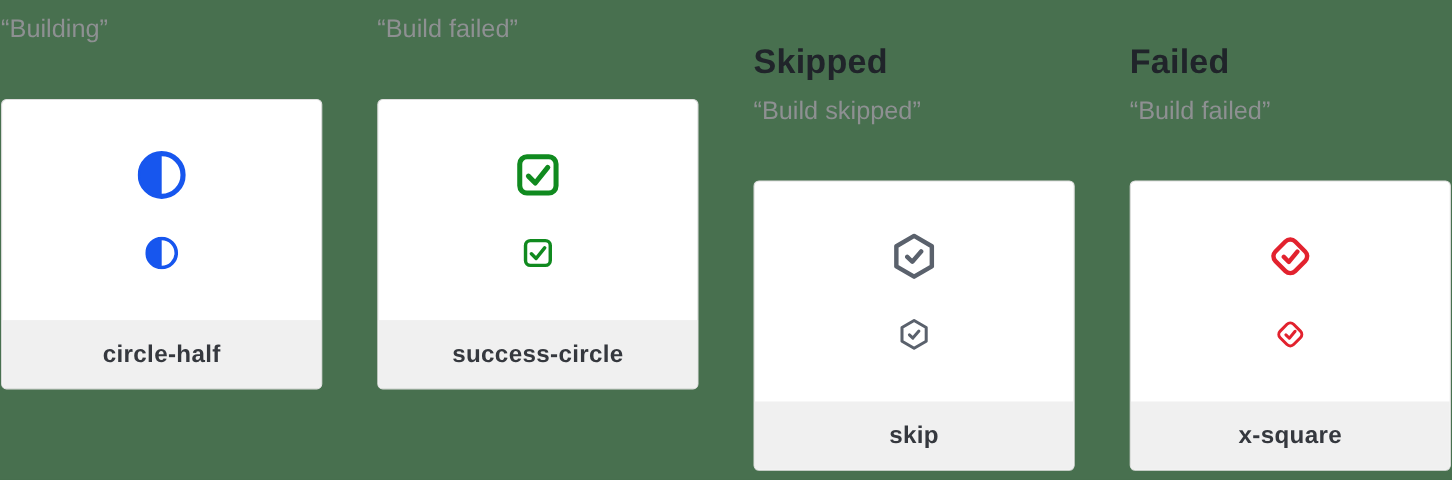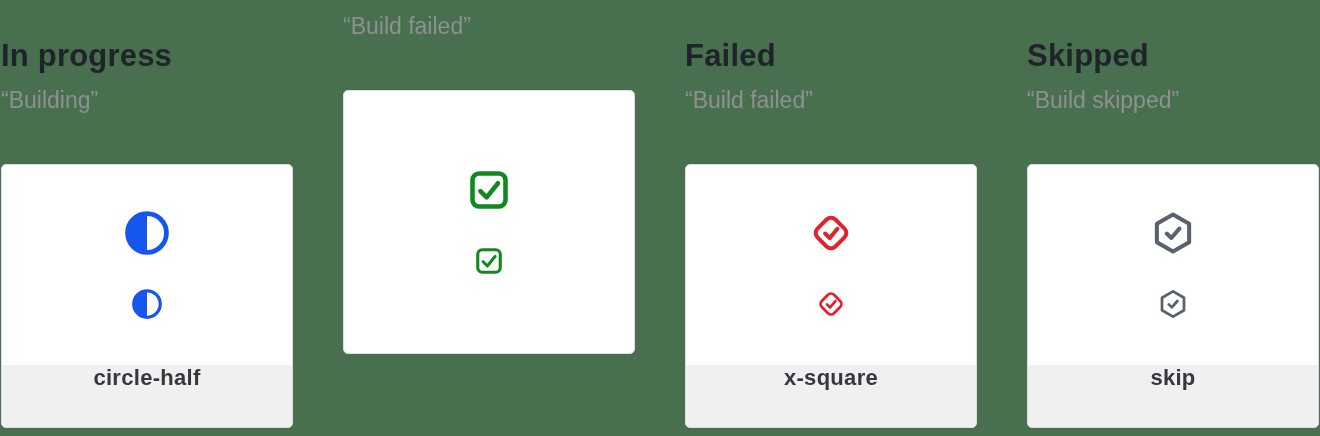--- a/index.html
+++ b/index.html
@@ -48,37 +48,36 @@
     justify-content: center;
     gap: 34px;
   }
   .icon { display: block; line-height: 0; }
   .icon-lg svg { width: 44px; height: 44px; display: block; }
   .icon-sm svg { width: 30px; height: 30px; display: block; }
   .card-footer {
     height: 62px;
     background: #F0F0F0;
     display: flex;
-    align-items: flex-start;
+    align-items: center;
     justify-content: center;
   }
   .icon-label {
     font-size: 22px;
     font-weight: 700;
     letter-spacing: 0.3px;
     color: #35383E;
   }
 </style>
 </head>
 <body>
 
 <main class="legend-row">
 
   <section class="status-col">
-    <h2 class="status-title">In progress</h2>
     <p class="status-subtitle">“Building”</p>
     <div class="icon-card">
       <div class="icon-area">
         <span class="icon icon-lg" style="color: rgb(23, 86, 238);">
           <svg viewBox="0 0 24 24" aria-hidden="true">
             <circle cx="12" cy="12" r="10.6" fill="none" stroke="currentColor" stroke-width="2.6"></circle>
             <path d="M12 1.4 A10.6 10.6 0 0 0 12 22.6 Z" fill="currentColor"></path>
           </svg>
         </span>
         <span class="icon icon-sm" style="color: rgb(23, 86, 238);">
@@ -104,43 +103,22 @@
             <polyline points="7.3 12.6 10.7 16 16.9 8.3" fill="none" stroke="currentColor" stroke-width="2.5" stroke-linecap="round" stroke-linejoin="round"></polyline>
           </svg>
         </span>
         <span class="icon icon-sm" style="color: rgb(16, 138, 31);">
           <svg viewBox="0 0 24 24" aria-hidden="true">
             <rect x="3" y="3" width="18" height="18" rx="3.6" fill="none" stroke="currentColor" stroke-width="2.5"></rect>
             <polyline points="7.3 12.6 10.7 16 16.9 8.3" fill="none" stroke="currentColor" stroke-width="2.5" stroke-linecap="round" stroke-linejoin="round"></polyline>
           </svg>
         </span>
       </div>
-    </div>
-  </section>
-
-  <section class="status-col">
-    <h2 class="status-title">Failed</h2>
-    <p class="status-subtitle">“Build failed”</p>
-    <div class="icon-card">
-      <div class="icon-area">
-        <span class="icon icon-lg" style="color: rgb(226, 34, 46);">
-          <svg viewBox="0 0 24 24" aria-hidden="true">
-            <rect x="5.1" y="5.1" width="13.8" height="13.8" rx="3.4" fill="none" stroke="currentColor" stroke-width="2.2" transform="rotate(45 12 12)"></rect>
-            <polyline points="8.8 12.3 11.3 14.8 15.5 9.7" fill="none" stroke="currentColor" stroke-width="2.2" stroke-linecap="round" stroke-linejoin="round"></polyline>
-          </svg>
-        </span>
-        <span class="icon icon-sm" style="color: rgb(226, 34, 46);">
-          <svg viewBox="0 0 24 24" aria-hidden="true">
-            <rect x="5.1" y="5.1" width="13.8" height="13.8" rx="3.4" fill="none" stroke="currentColor" stroke-width="2.2" transform="rotate(45 12 12)"></rect>
-            <polyline points="8.8 12.3 11.3 14.8 15.5 9.7" fill="none" stroke="currentColor" stroke-width="2.2" stroke-linecap="round" stroke-linejoin="round"></polyline>
-          </svg>
-        </span>
-      </div>
       <div class="card-footer">
-        <span class="icon-label">x-square</span>
+        <span class="icon-label">success-circle</span>
       </div>
     </div>
   </section>
 
   <section class="status-col">
     <h2 class="status-title">Skipped</h2>
     <p class="status-subtitle">“Build skipped”</p>
     <div class="icon-card">
       <div class="icon-area">
         <span class="icon icon-lg" style="color: rgb(90, 97, 108);">
@@ -155,13 +133,37 @@
             <polyline points="8.6 12.3 11.1 14.7 15.5 9.6" fill="none" stroke="currentColor" stroke-width="2.2" stroke-linecap="round" stroke-linejoin="round"></polyline>
           </svg>
         </span>
       </div>
       <div class="card-footer">
         <span class="icon-label">skip</span>
       </div>
     </div>
   </section>
 
+  <section class="status-col">
+    <h2 class="status-title">Failed</h2>
+    <p class="status-subtitle">“Build failed”</p>
+    <div class="icon-card">
+      <div class="icon-area">
+        <span class="icon icon-lg" style="color: rgb(226, 34, 46);">
+          <svg viewBox="0 0 24 24" aria-hidden="true">
+            <rect x="5.1" y="5.1" width="13.8" height="13.8" rx="3.4" fill="none" stroke="currentColor" stroke-width="2.2" transform="rotate(45 12 12)"></rect>
+            <polyline points="8.8 12.3 11.3 14.8 15.5 9.7" fill="none" stroke="currentColor" stroke-width="2.2" stroke-linecap="round" stroke-linejoin="round"></polyline>
+          </svg>
+        </span>
+        <span class="icon icon-sm" style="color: rgb(226, 34, 46);">
+          <svg viewBox="0 0 24 24" aria-hidden="true">
+            <rect x="5.1" y="5.1" width="13.8" height="13.8" rx="3.4" fill="none" stroke="currentColor" stroke-width="2.2" transform="rotate(45 12 12)"></rect>
+            <polyline points="8.8 12.3 11.3 14.8 15.5 9.7" fill="none" stroke="currentColor" stroke-width="2.2" stroke-linecap="round" stroke-linejoin="round"></polyline>
+          </svg>
+        </span>
+      </div>
+      <div class="card-footer">
+        <span class="icon-label">x-square</span>
+      </div>
+    </div>
+  </section>
+
 </main>
 
 </body></html>

